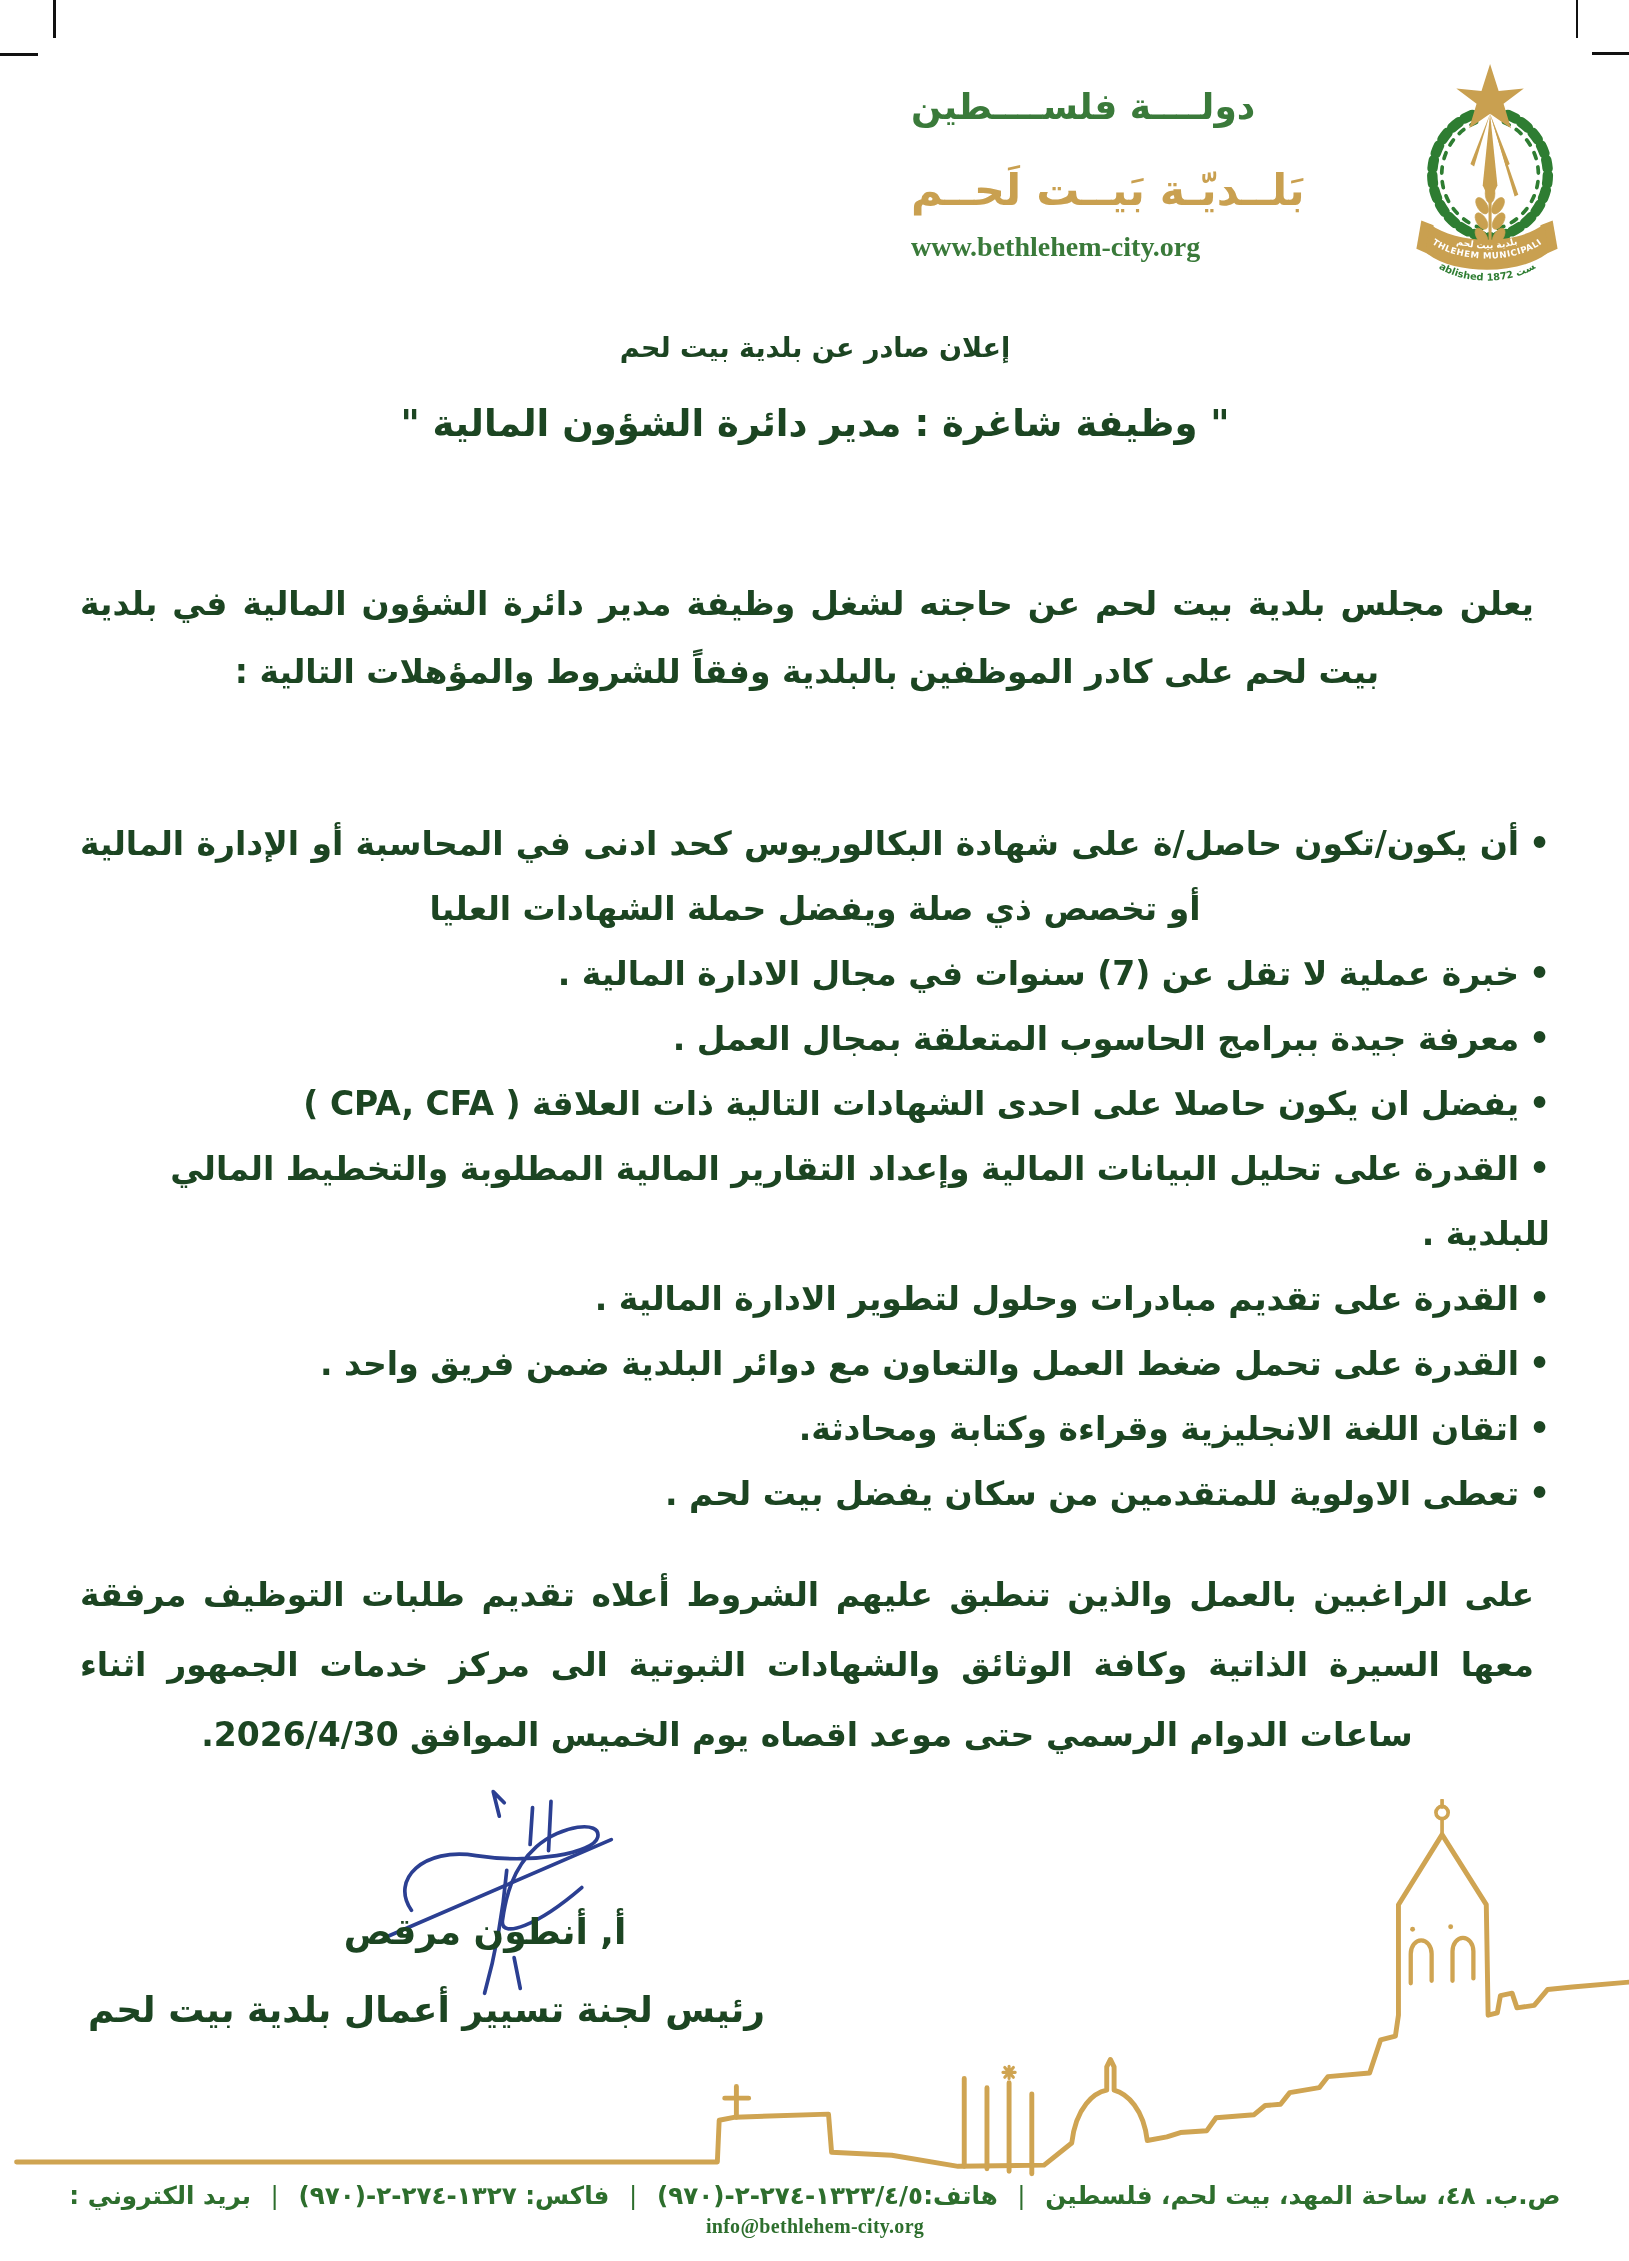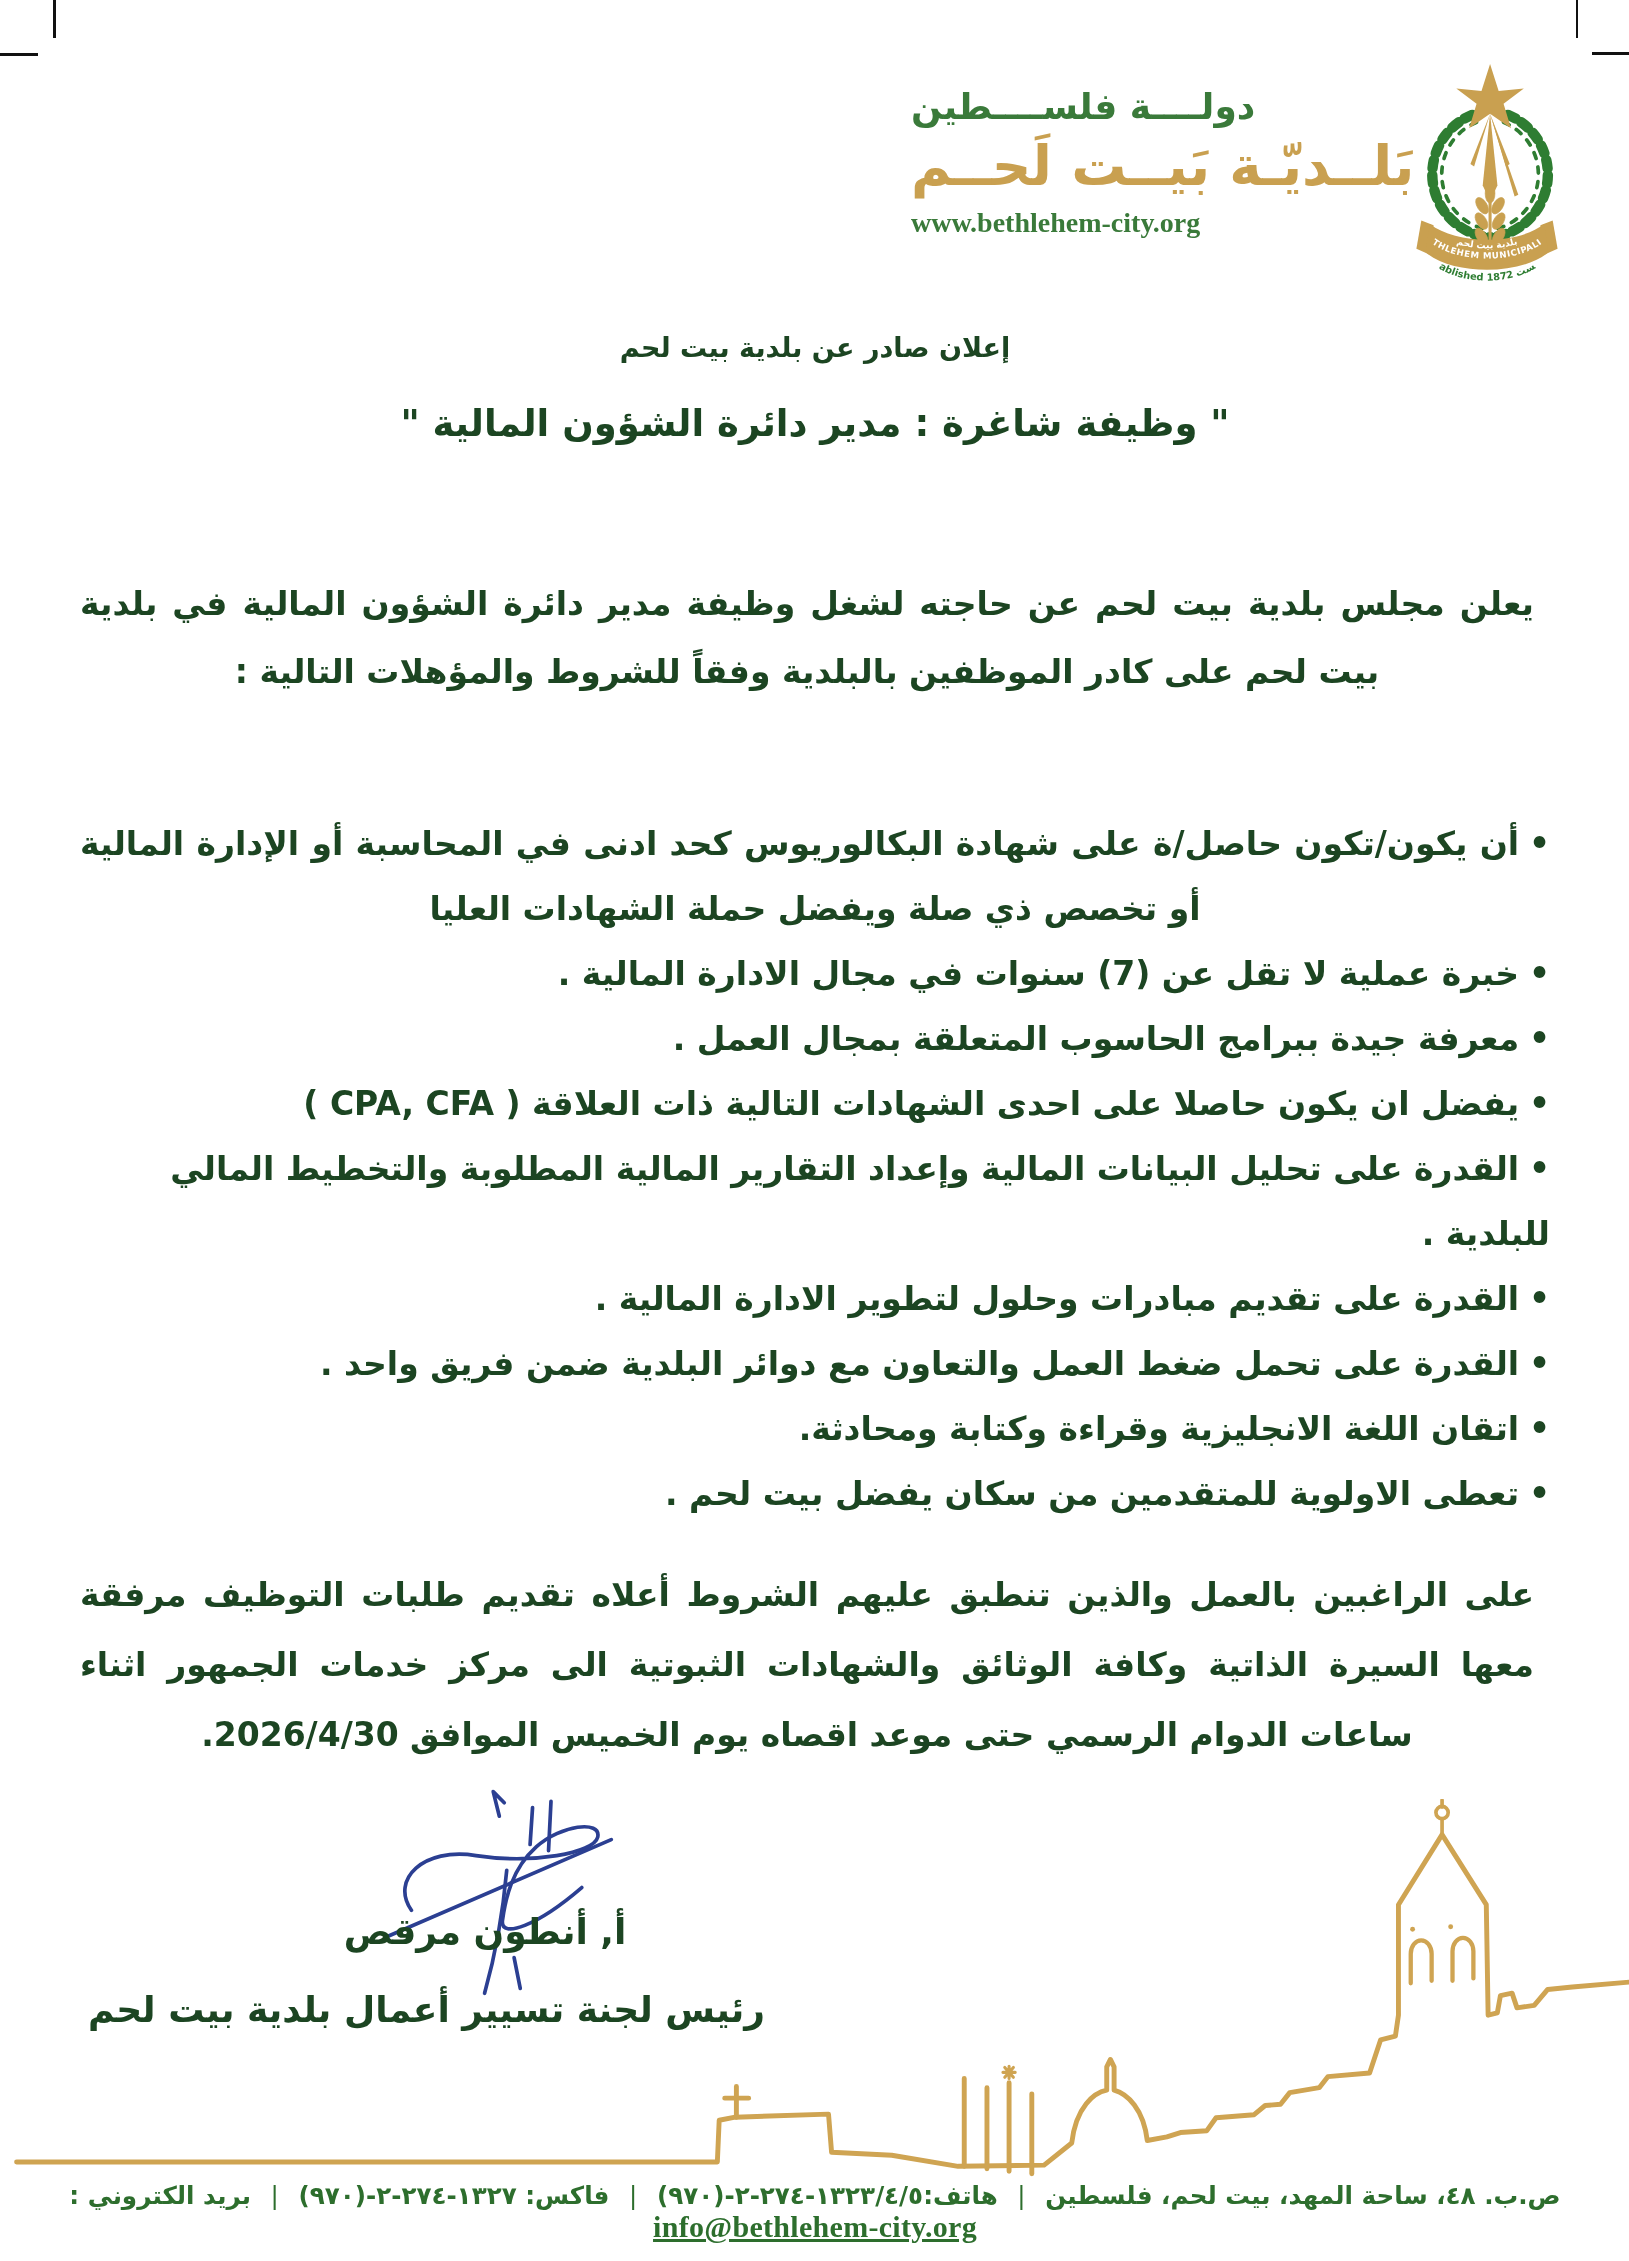--- a/index.html
+++ b/index.html
@@ -20,22 +20,22 @@
   
   .header-text{
     position:absolute;right:203px;top:84px;width:516px;
     text-align:left;direction:rtl;
   }
   .state-name{
     font-size:36px;font-weight:bold;color:var(--header_green);
     line-height:45px;
   }
   .muni-name{
-    font-size:55px;font-weight:bold;color:var(--gold);
-    line-height:74px;letter-spacing:1.2px;
+    font-size:43px;font-weight:bold;color:var(--gold);
+    line-height:74px;letter-spacing:1.2px;margin-top:24px;
   }
   .website{
     font-family:"Liberation Serif",serif;
     font-size:28px;font-weight:bold;color:var(--header_green);
     line-height:39px;
   }
   .logo-svg{position:absolute;right:54px;top:41px;}
 
   
   .doc-title{
@@ -82,21 +82,21 @@
   .skyline-svg{position:absolute;left:0;top:1799px;pointer-events:none;}
 
   
   .footer{
     position:absolute;left:0;top:2181px;width:100%;
     text-align:center;direction:rtl;
     font-size:24.6px;font-weight:bold;color:var(--footer_green);
     letter-spacing:0.3px;
   }
   .footer .sep{margin:0 11px;font-weight:normal;}
-  .footer .email{font-family:"Liberation Serif",serif;font-size:30px;text-decoration:underline;}
+  .footer .email{font-family:"Liberation Serif",serif;font-size:20px;}
 </style>
 </head>
 <body>
 
 <div class="page">
 
   <div class="crop tl-v"></div>
   <div class="crop tl-h"></div>
   <div class="crop tr-v"></div>
   <div class="crop tr-h"></div>

